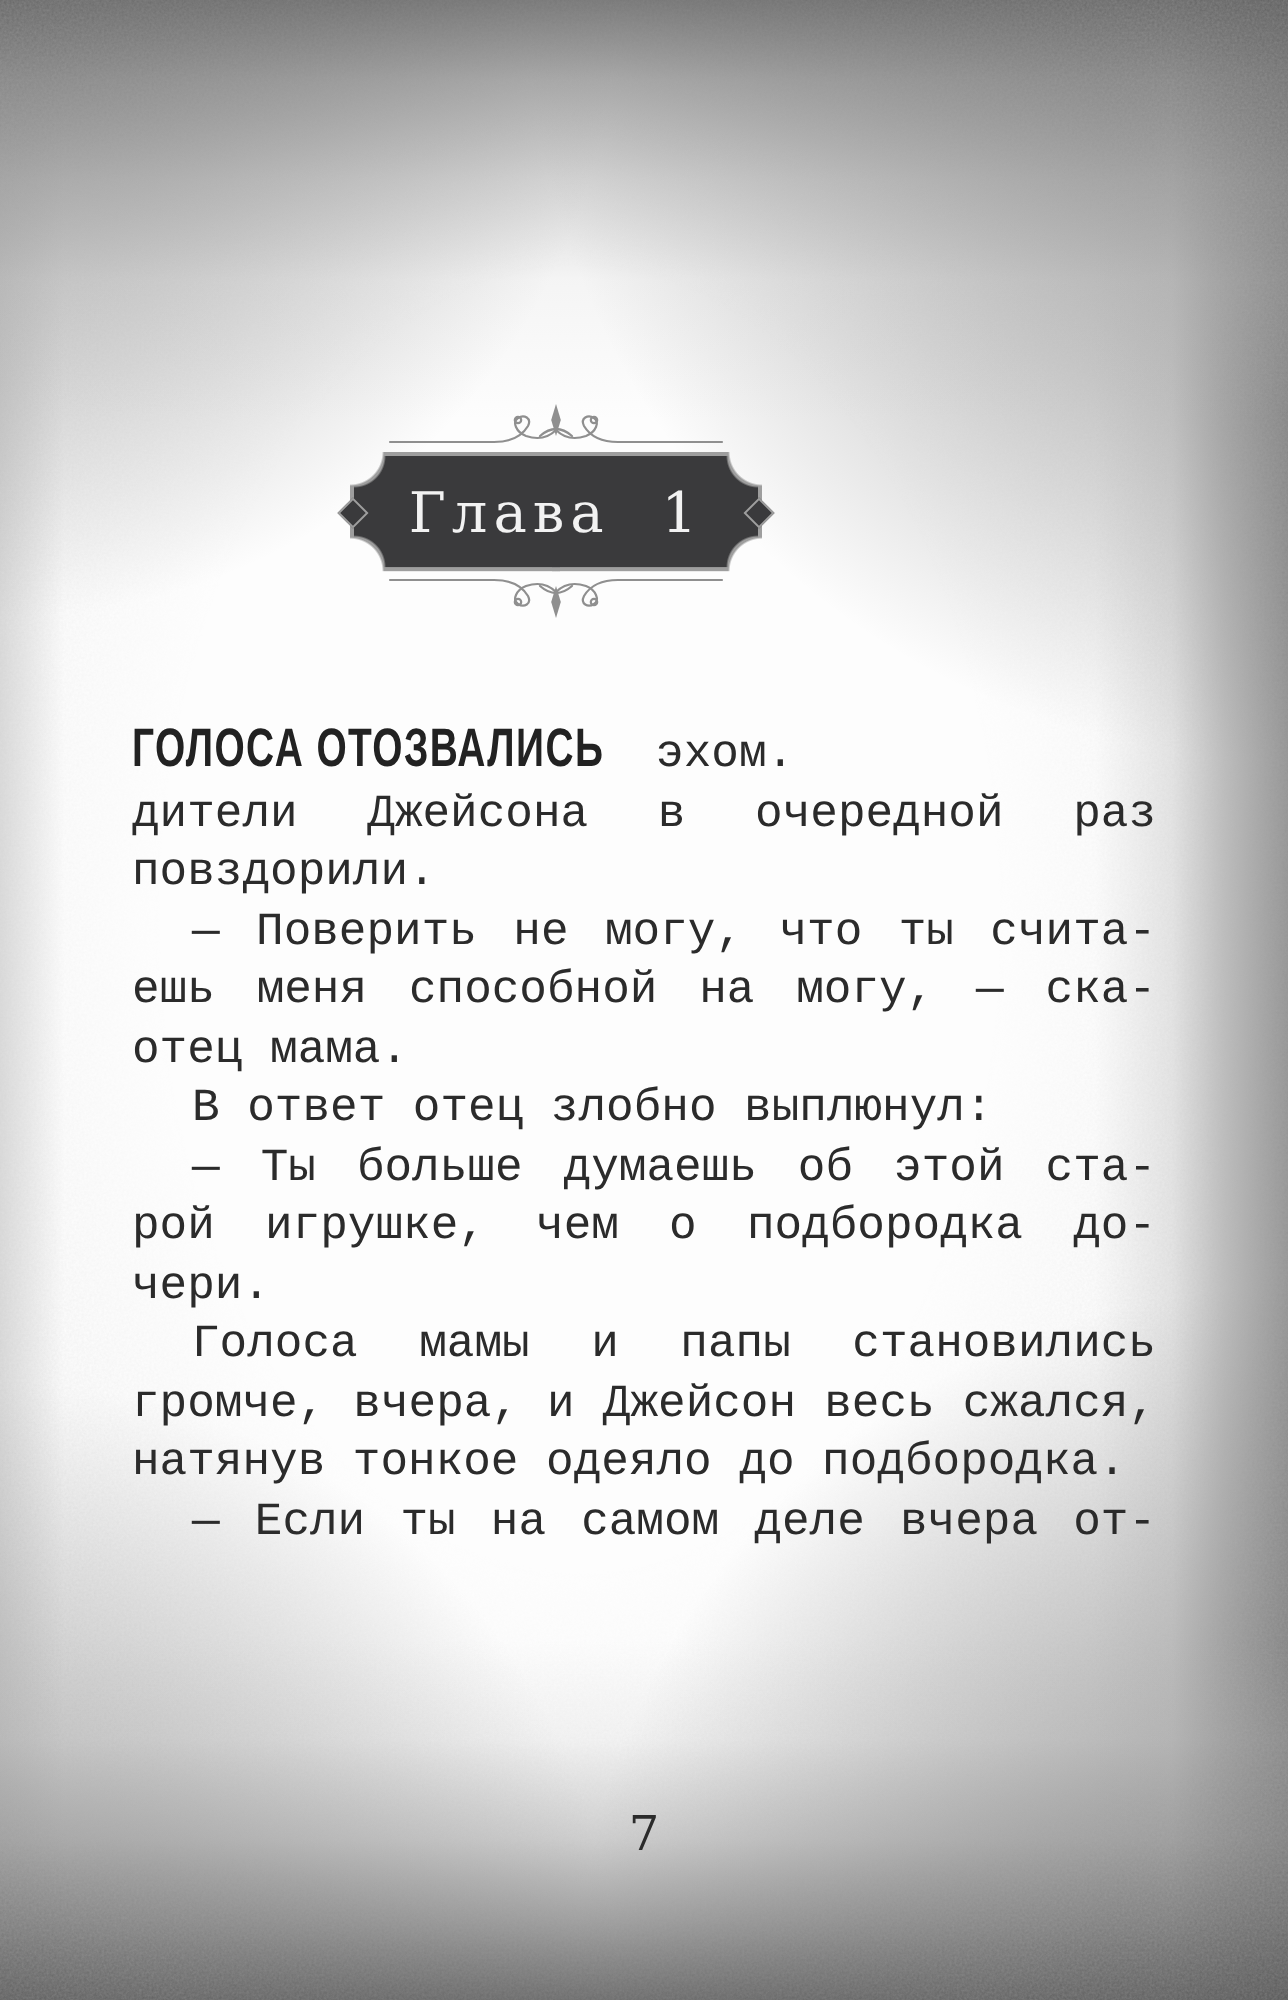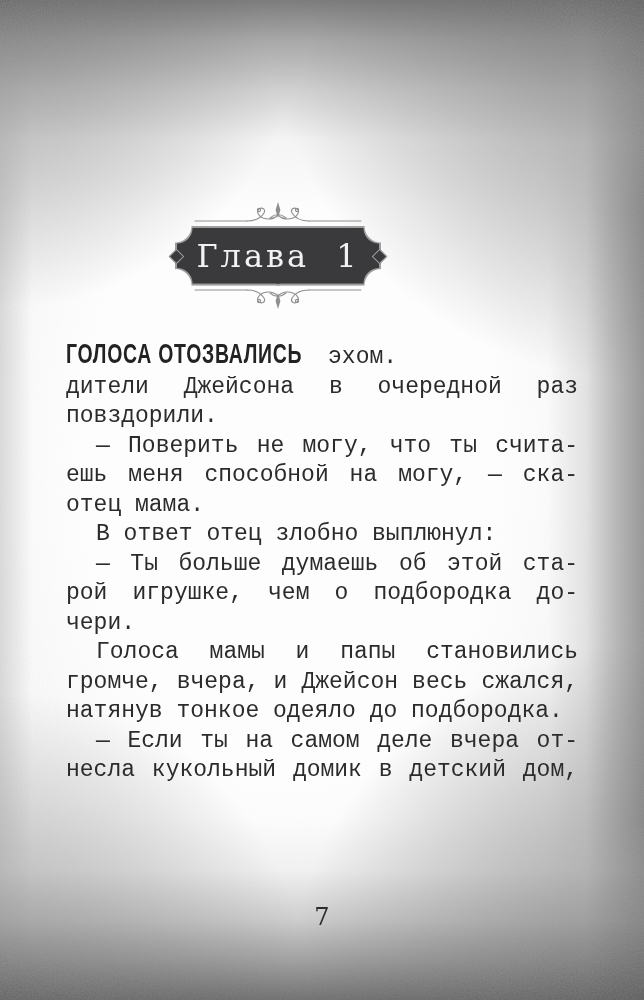--- a/index.html
+++ b/index.html
@@ -48,25 +48,25 @@
   }
   .plaque-notch{
     position:absolute;width:9px;height:9px;top:50%;margin-top:-5px;
     background:#3a3a3c;border:1px solid #9e9e9e;transform:rotate(45deg);
   }
   .plaque-notch.left{left:-4px;}
   .plaque-notch.right{right:-4px;}
   .chapter-title{
     position:absolute;inset:0;display:flex;align-items:center;justify-content:center;
     font-family:"DejaVu Serif","Liberation Serif",serif;
-    font-size:32px;color:#f2f2f2;letter-spacing:3px;word-spacing:14px;font-weight:400;
+    font-size:28px;color:#f2f2f2;letter-spacing:3px;word-spacing:14px;font-weight:400;
   }
   
   .text-block{
-    position:absolute;z-index:3;left:66px;top:340px;width:512px;
+    position:absolute;z-index:3;left:66px;top:360px;width:512px;
     font-size:23px;line-height:29.5px;
   }
   .line{text-align:justify;text-align-last:justify;white-space:normal;}
   .line.last{text-align-last:left;}
   .line.first{padding-left:30px;}
   .lead-line{text-align-last:left;white-space:nowrap;}
   .lead-caps{
     display:inline-block;
     font-family:"Liberation Sans","DejaVu Sans",sans-serif;
     font-weight:700;font-size:27px;letter-spacing:1px;
@@ -165,19 +165,18 @@
           <div class="line">рой игрушке, чем о подбородка до-</div>
           <div class="line last">чери.</div>
         </div>
         <div>
           <div class="line first">Голоса мамы и папы становились</div>
           <div class="line">громче, вчера, и Джейсон весь сжался,</div>
           <div class="line last">натянув тонкое одеяло до подбородка.</div>
         </div>
         <div>
           <div class="line first">— Если ты на самом деле вчера от-</div>
-          <div class="line">несла кукольный домик в детский дом,</div>
         </div>
       </div>
   </div>
 
   <div class="page-number">7</div>
 </div>
 
 </body></html>

